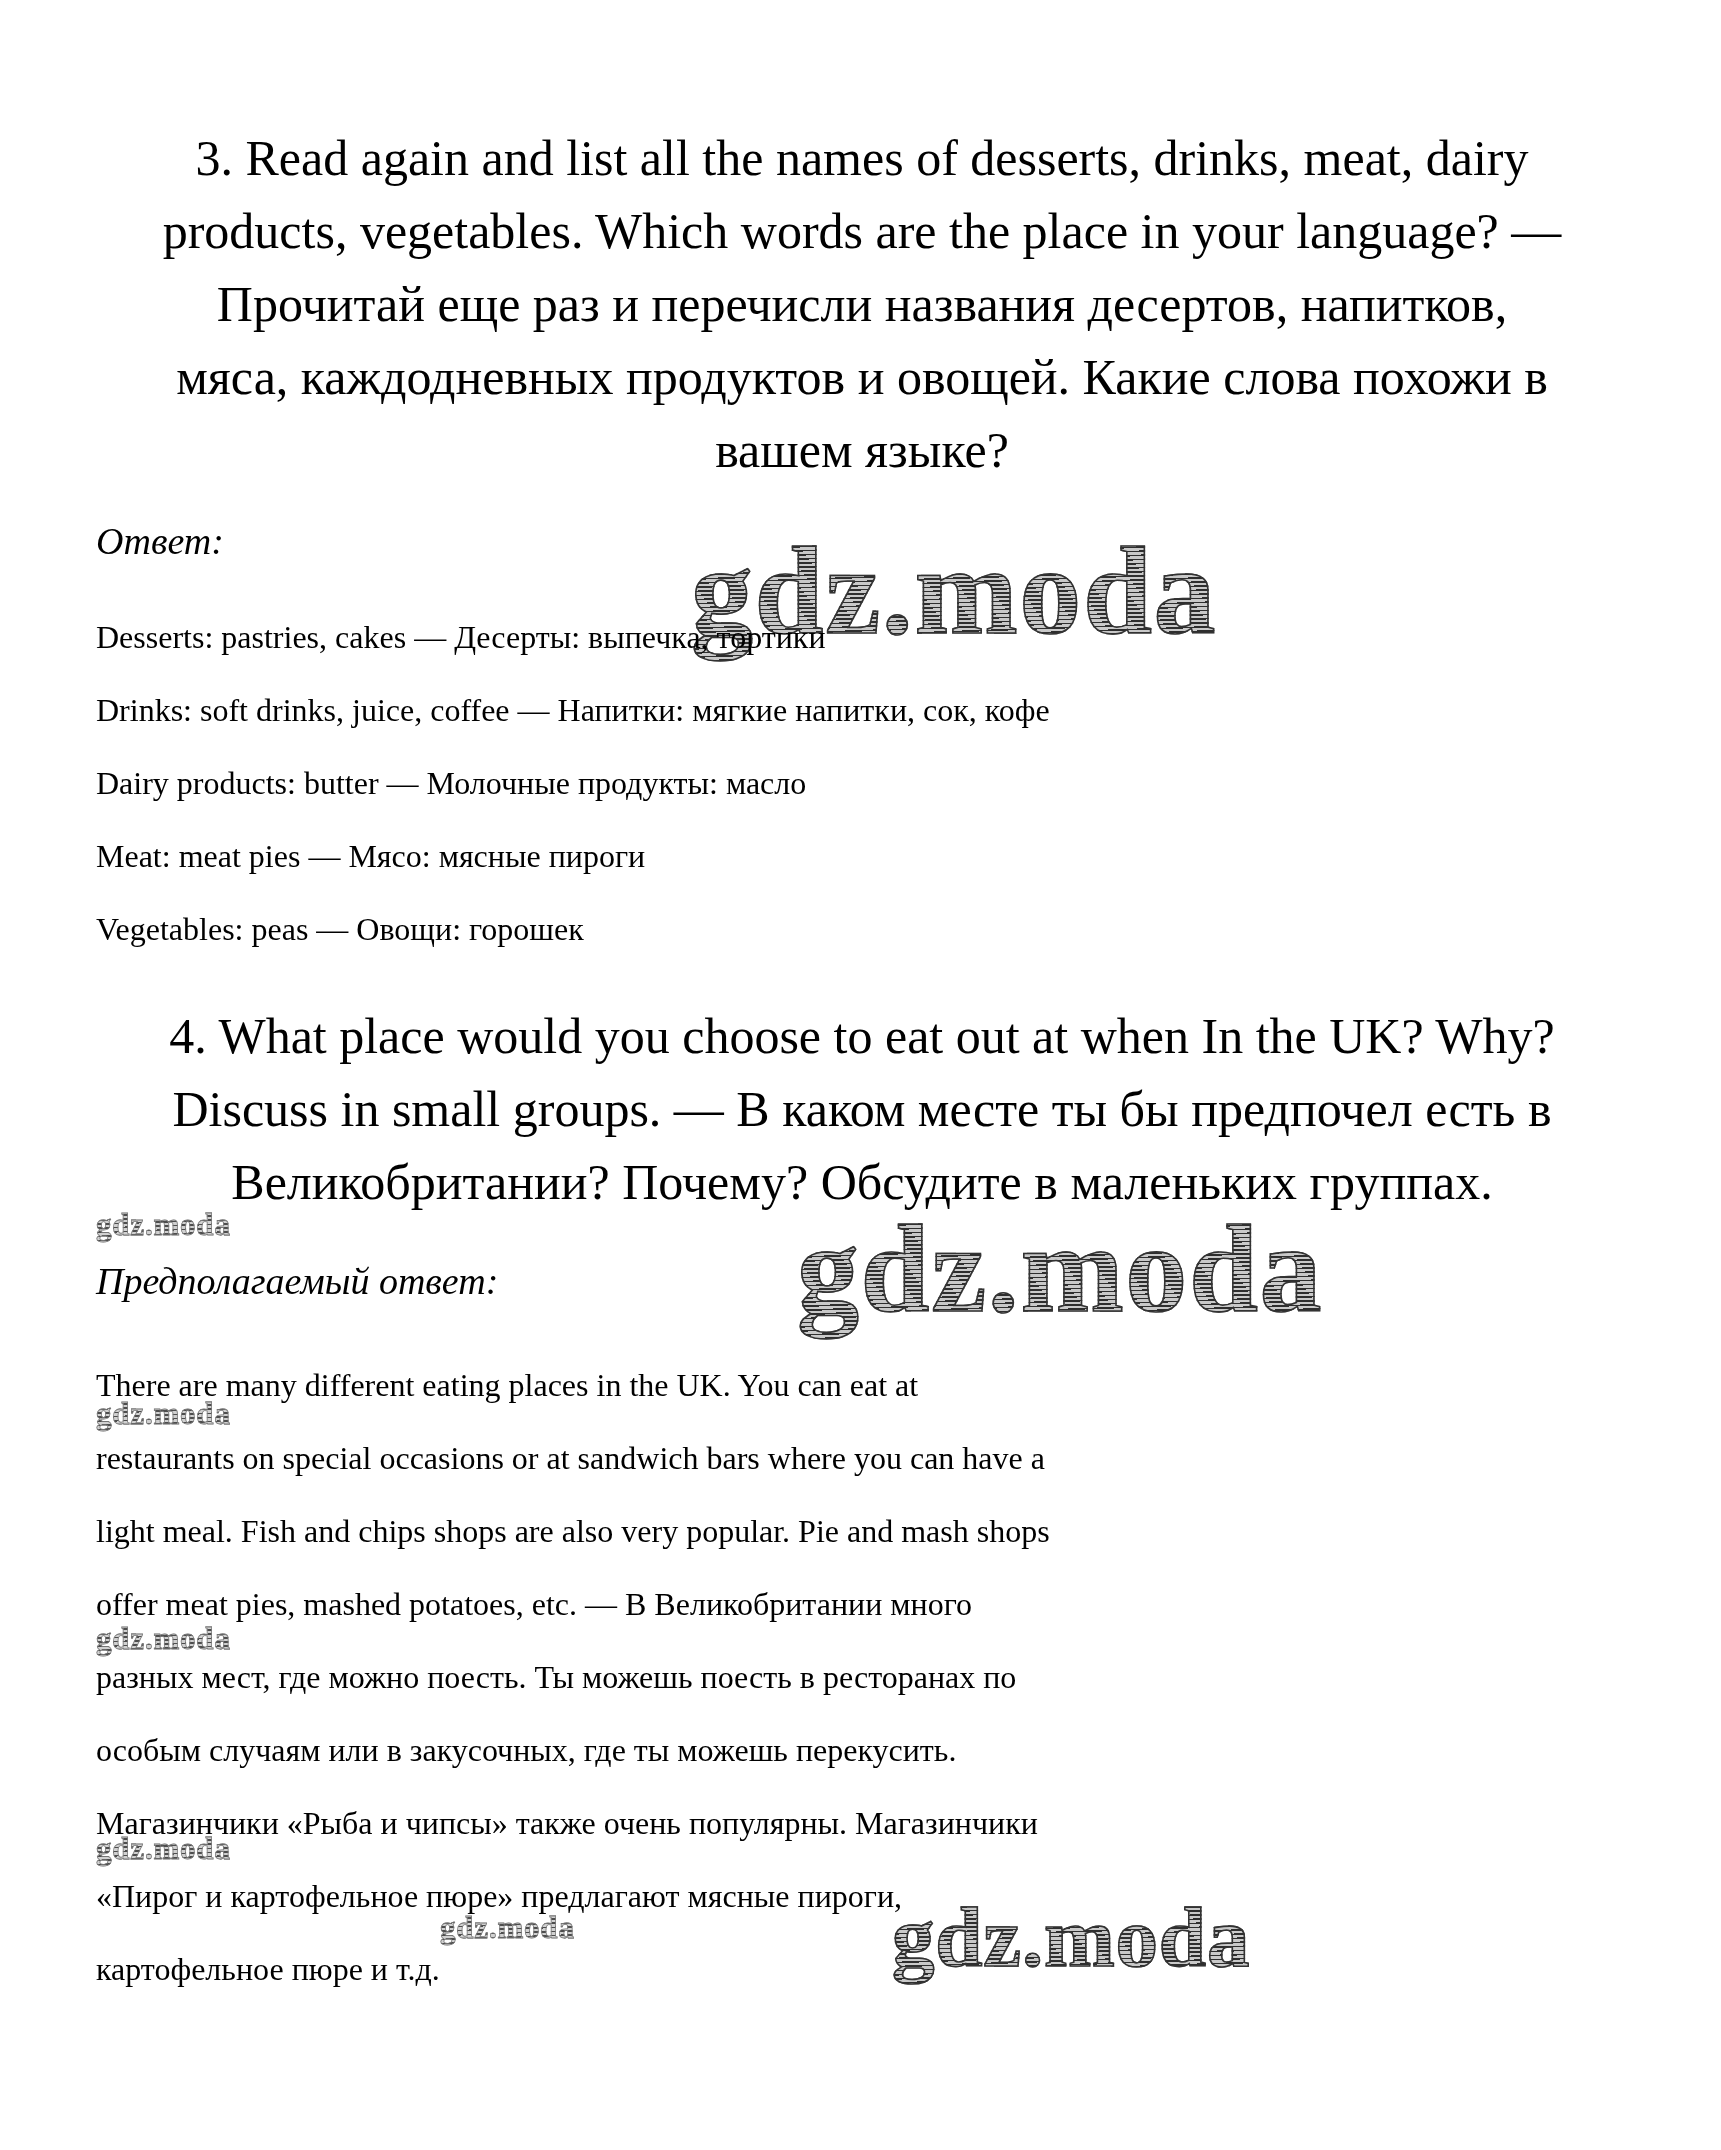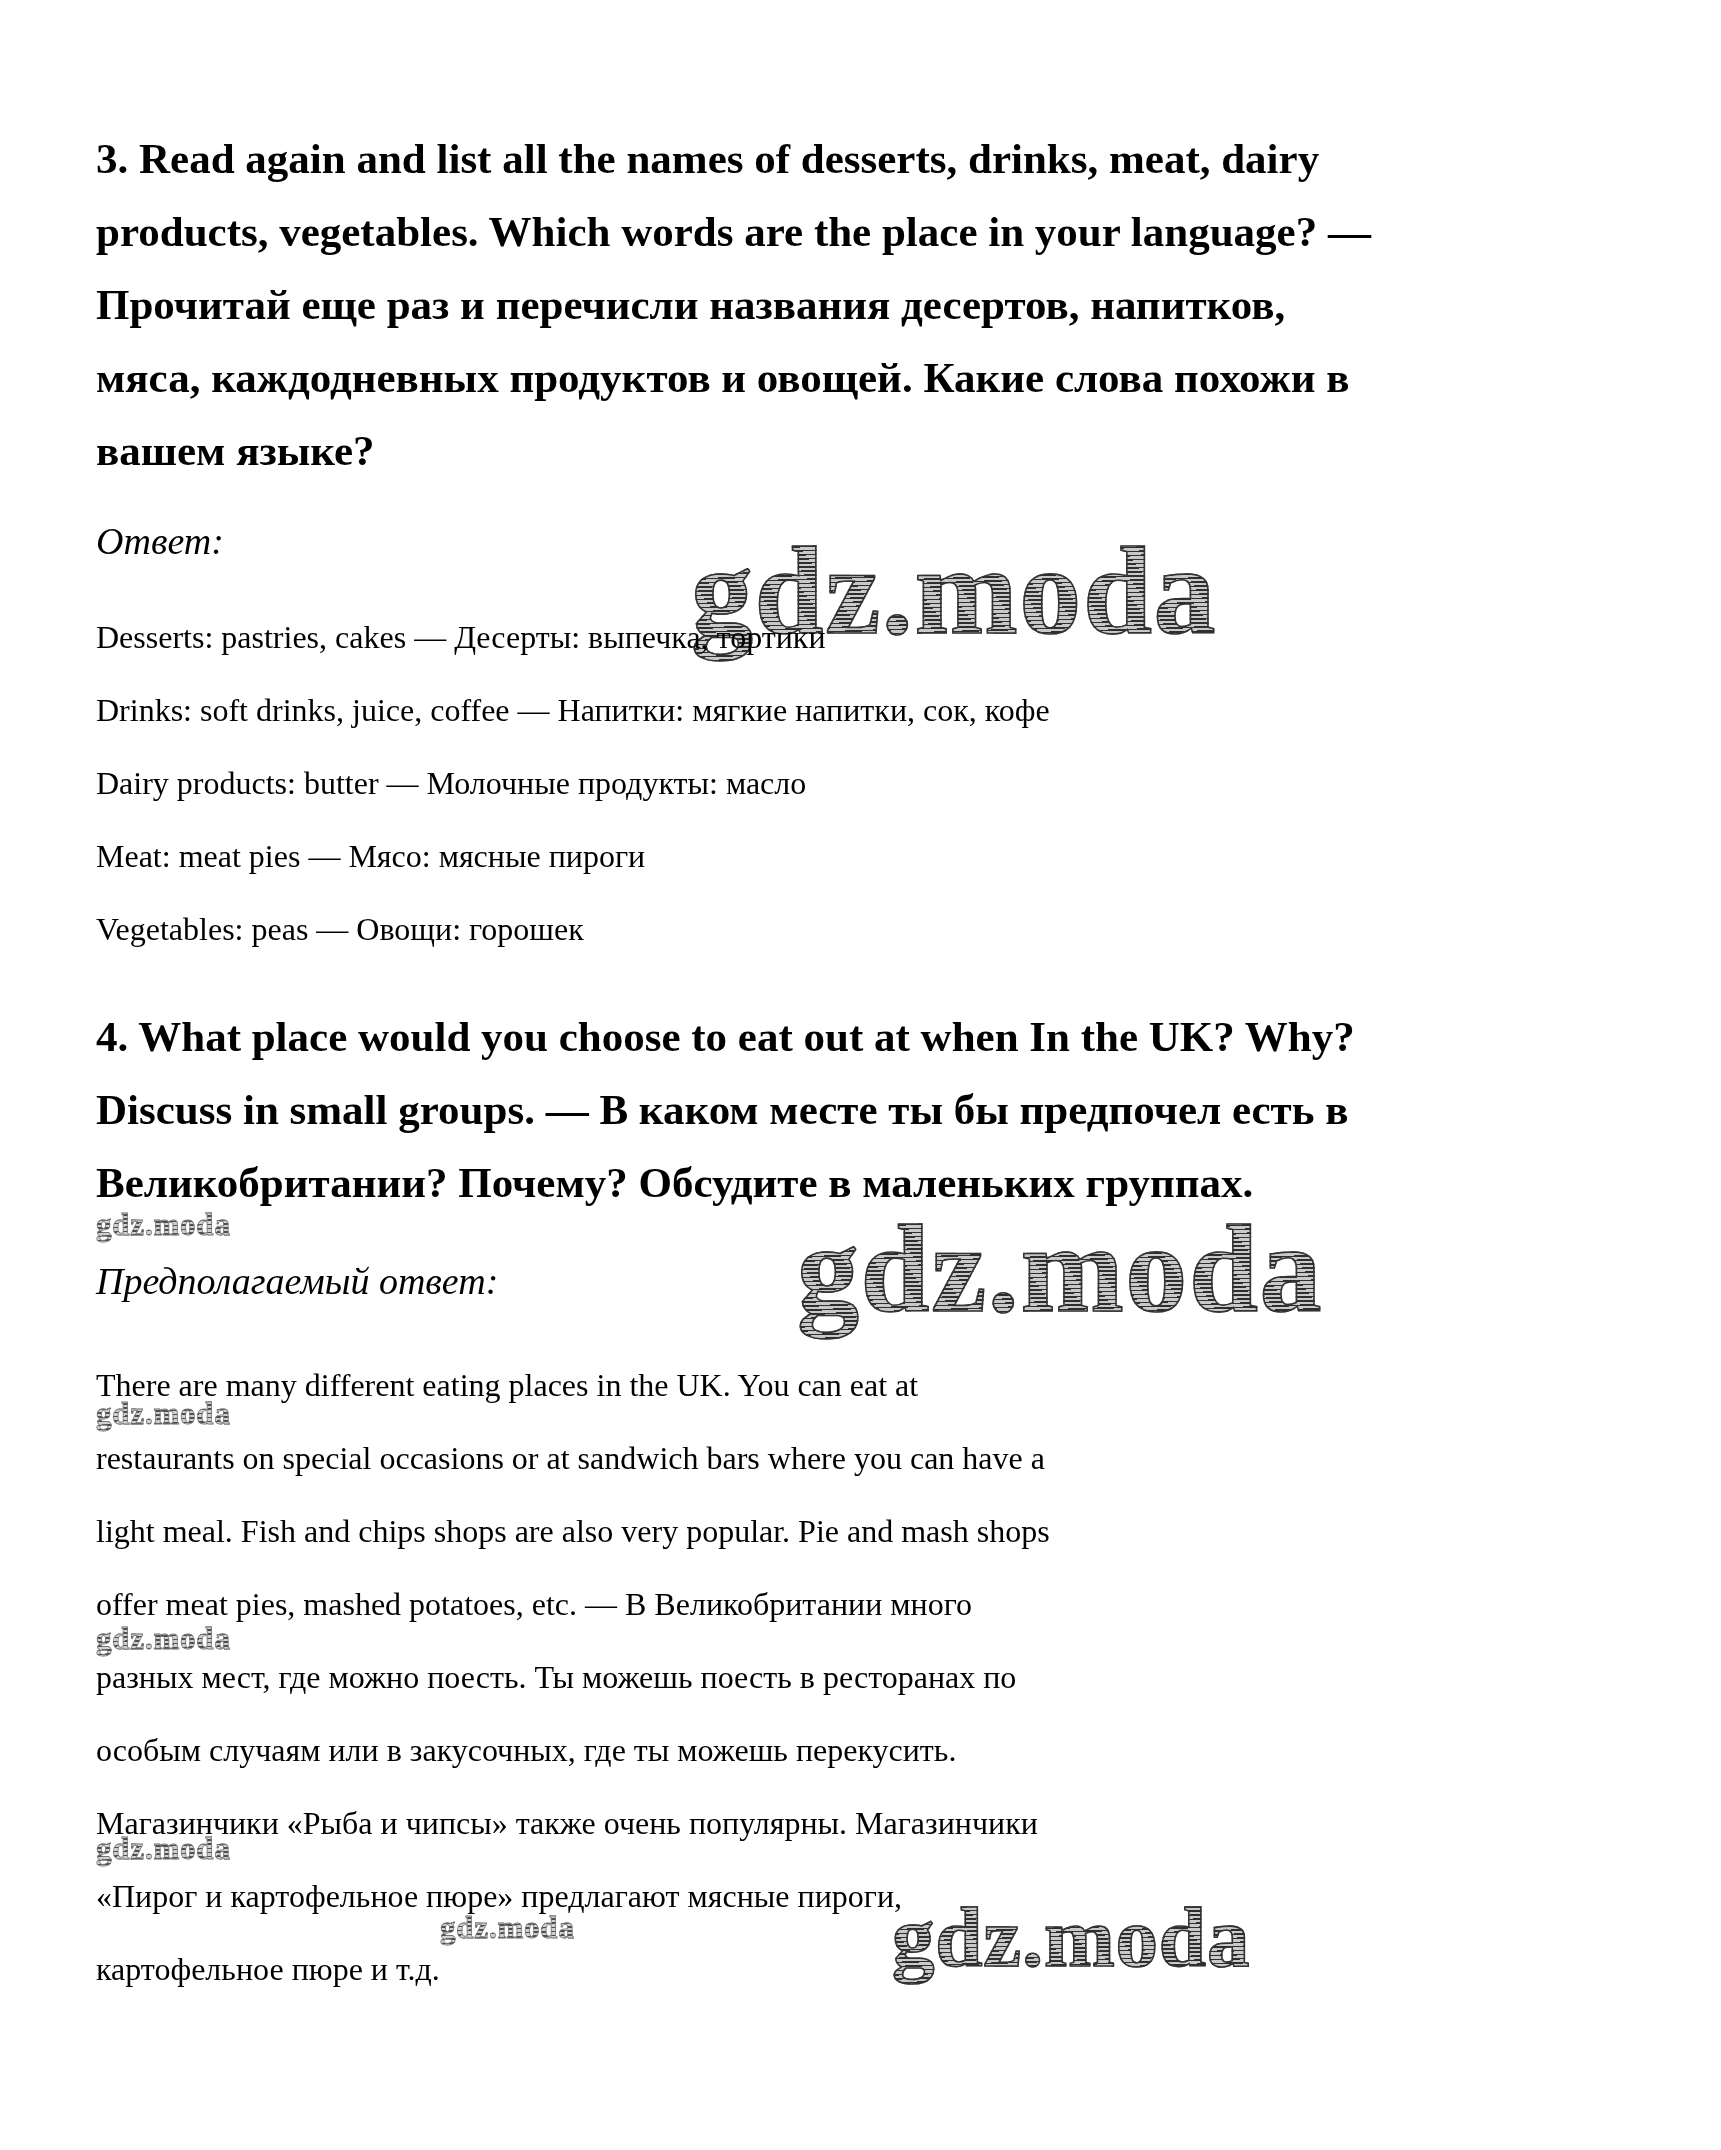--- a/index.html
+++ b/index.html
@@ -23,22 +23,23 @@
   }
   .line {
     display: block;
     font-size: 32px;
     line-height: 73px;
     white-space: nowrap;
     position: relative;
     z-index: 2;
   }
   .bold .line {
-    font-weight: bold;
-    font-size: 43px;
+    font-weight: normal;
+    font-size: 50px;
+    text-align: center;
   }
   .answer-label {
     font-style: italic;
     font-size: 38px;
     line-height: 73px;
     position: absolute;
     left: 96px;
     z-index: 2;
   }
   

